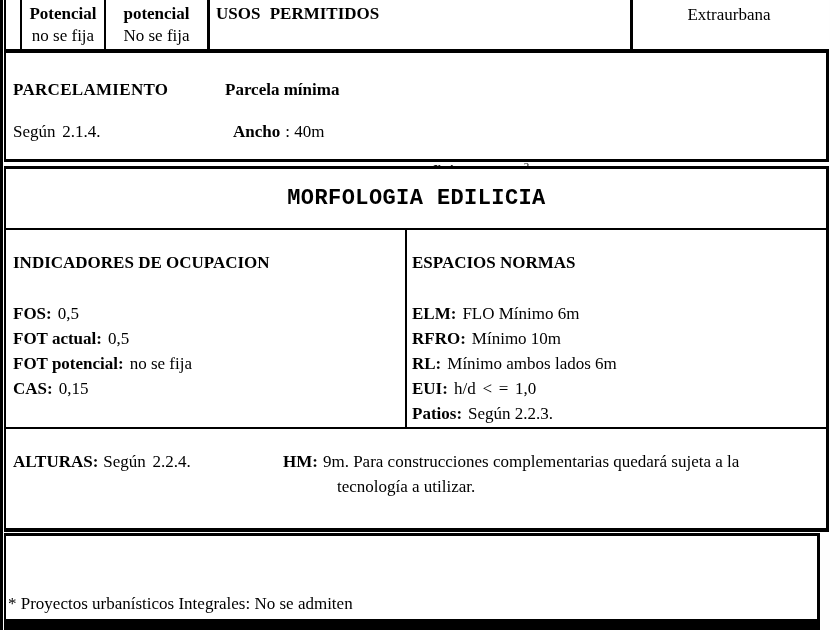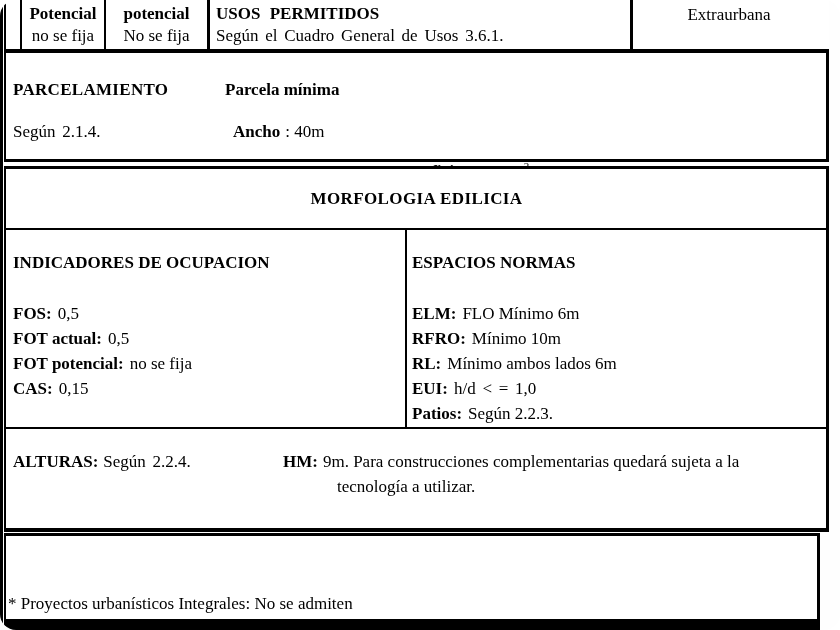--- a/index.html
+++ b/index.html
@@ -1,31 +1,31 @@
 <!DOCTYPE html>
 <html><head>
 <meta charset="utf-8">
 <style>
   html,body{margin:0;padding:0;background:#fff;}
   .page{
     position:relative;width:840px;height:630px;overflow:hidden;
     background:#fefefe;color:#000;
     font-family:"Liberation Serif","DejaVu Serif",serif;
-    font-size:17px;line-height:22px;border-radius:16px;
+    font-size:17px;line-height:22px;
   }
   .box{position:absolute;box-sizing:border-box;background:#fff;}
   .vline,.hline{position:absolute;background:#000;}
   .t{position:absolute;white-space:nowrap;}
   .b{font-weight:bold;}
   .ctr{text-align:center;}
   .ws2{word-spacing:2.5px;}
   .ws5{word-spacing:5px;}
   .lbl{font-weight:bold;margin-right:6px;}
   .gap{margin-left:5px;}
-  .big{font-size:17px;letter-spacing:.4px;}
+  .big{font-size:22px;letter-spacing:.4px;font-family:Liberation Mono, monospace;}
   sup{font-size:11px;line-height:0;}
   .scan-edge{position:absolute;left:0;top:0;width:3px;height:630px;background:#000;}
 </style>
 </head>
 <body>
 
 <div class="page">
 
   <div class="scan-edge"></div>
 
@@ -39,21 +39,20 @@
     <div class="b">Potencial</div>
     <div>no se fija</div>
   </div>
 
   <div class="t ctr" style="left:106px;top:3px;width:101px;white-space:normal;">
     <div class="b">potencial</div>
     <div>No se fija</div>
   </div>
 
   <div class="t b ws5" style="left:216px;top:3px;">USOS PERMITIDOS</div>
-  <div class="t ws2" style="left:216px;top:25px;">Según el Cuadro General de Usos 3.6.1.</div>
 
   <div class="t ctr" style="left:633px;top:4px;width:192px;">Extraurbana</div>
 
   <div class="box" style="left:4px;top:53px;width:825px;height:109px;border-left:2px solid #000;border-right:3px solid #000;border-bottom:3px solid #000;"></div>
 
   <div class="t b" style="left:225px;top:79px;">Parcela mínima</div>
   <div class="t b" style="left:13px;top:79px;letter-spacing:.3px;">PARCELAMIENTO</div>
   <div class="t ws2" style="left:13px;top:121px;">Según 2.1.4.</div>
   <div class="t" style="left:233px;top:121px;">
     <span class="b">Ancho</span><span class="gap">: 40m</span>

